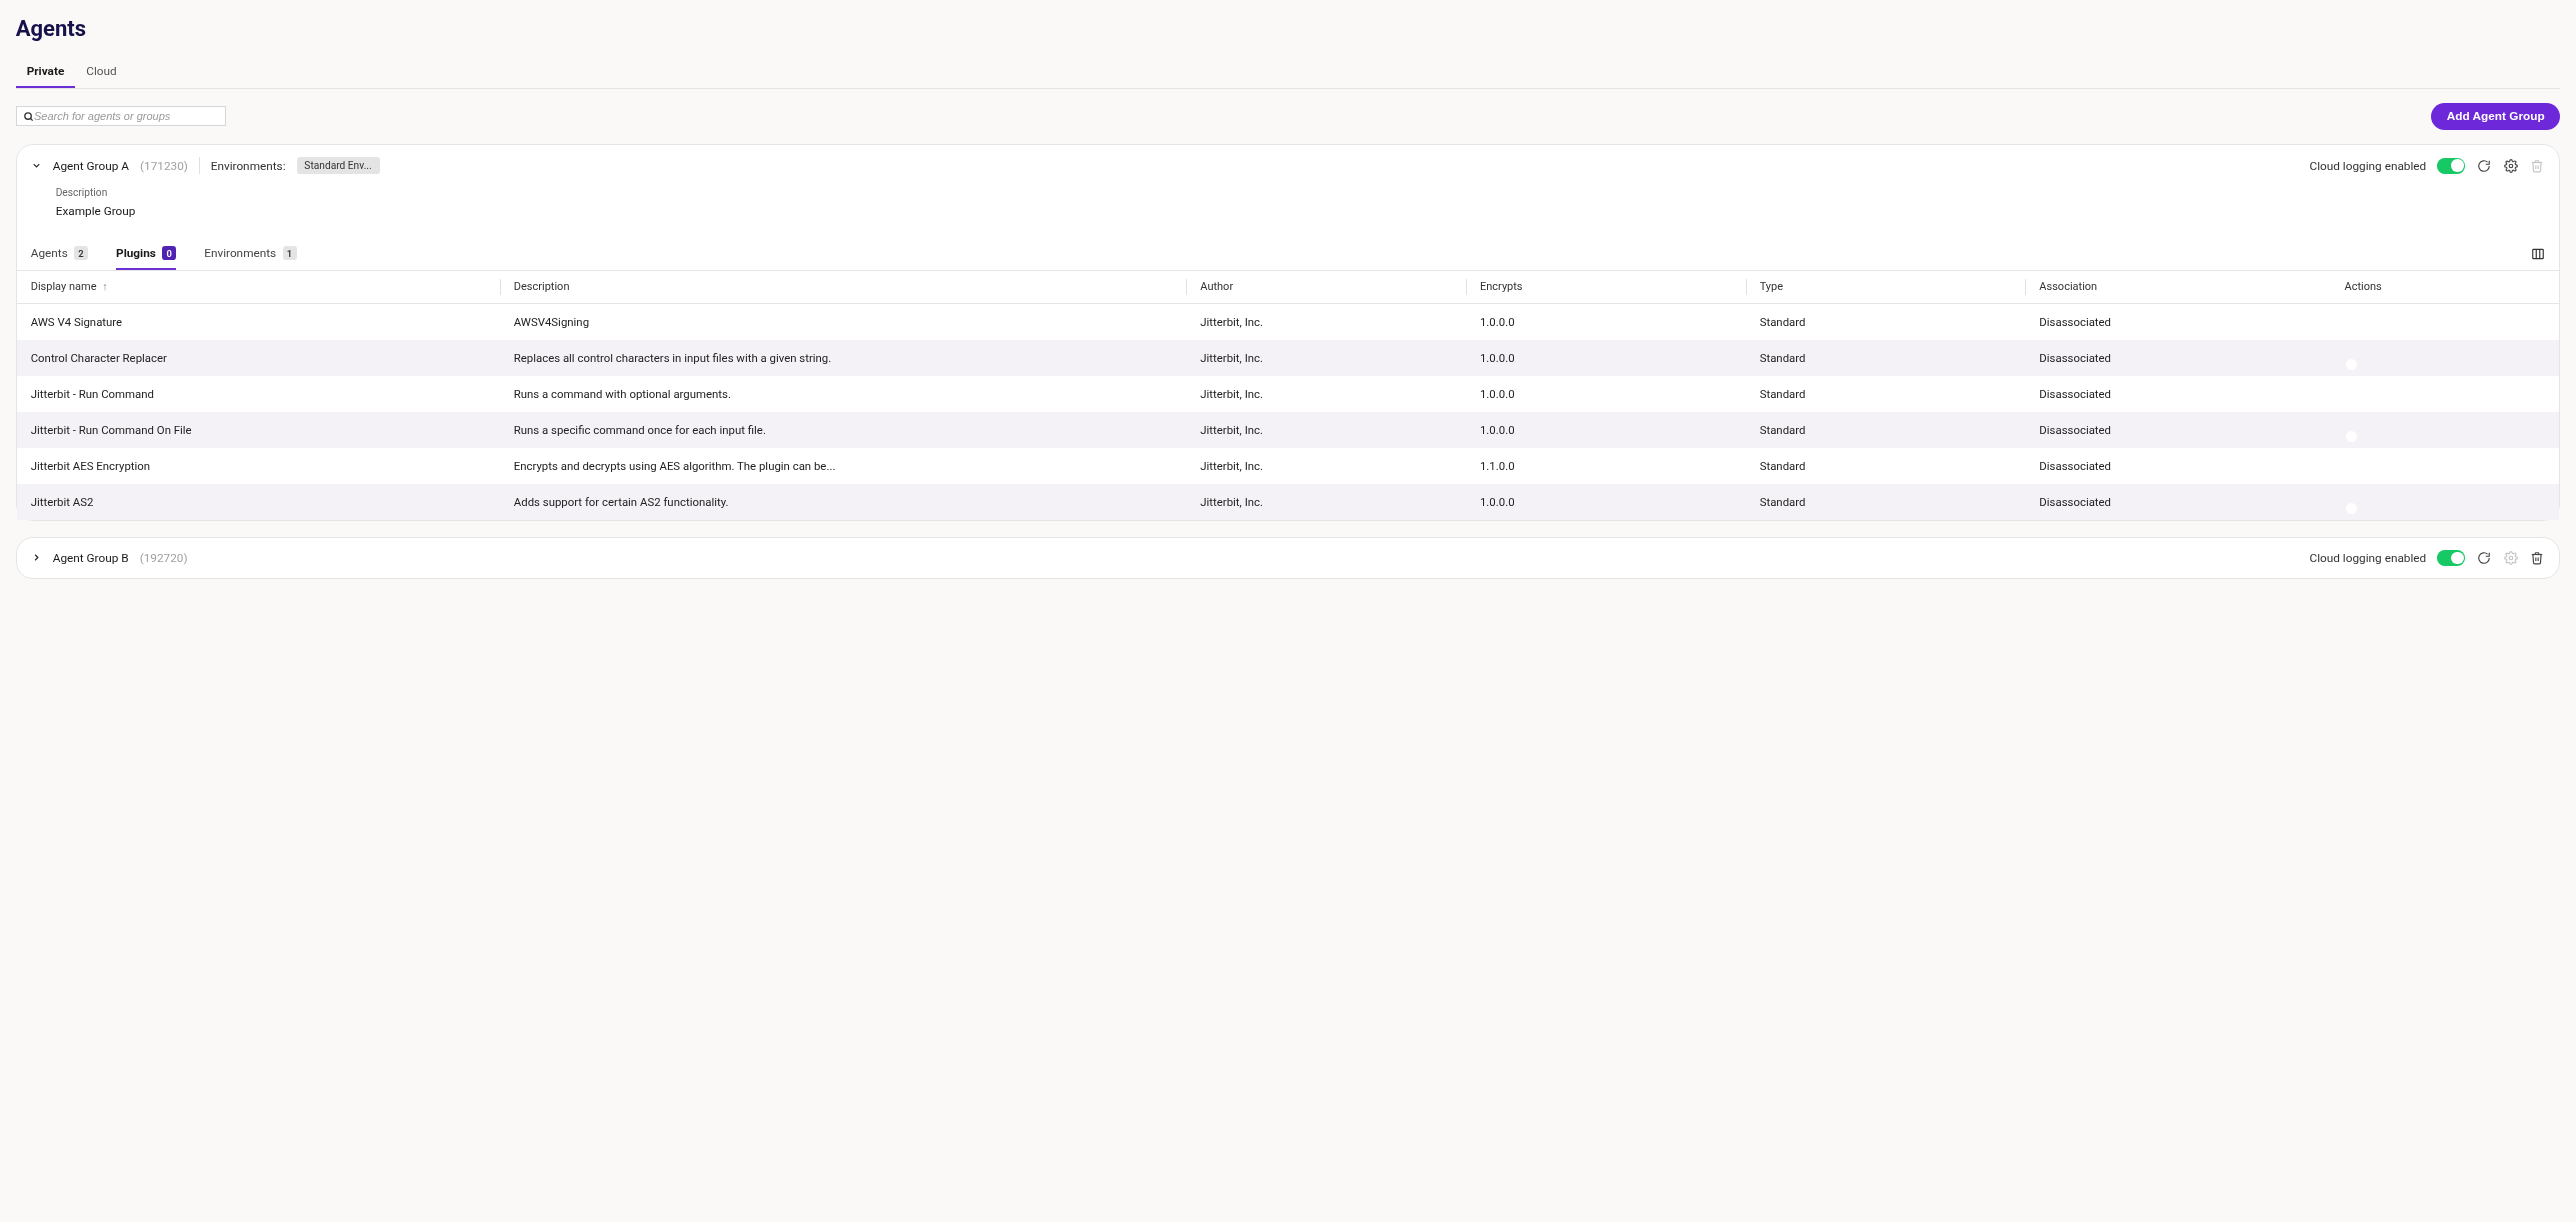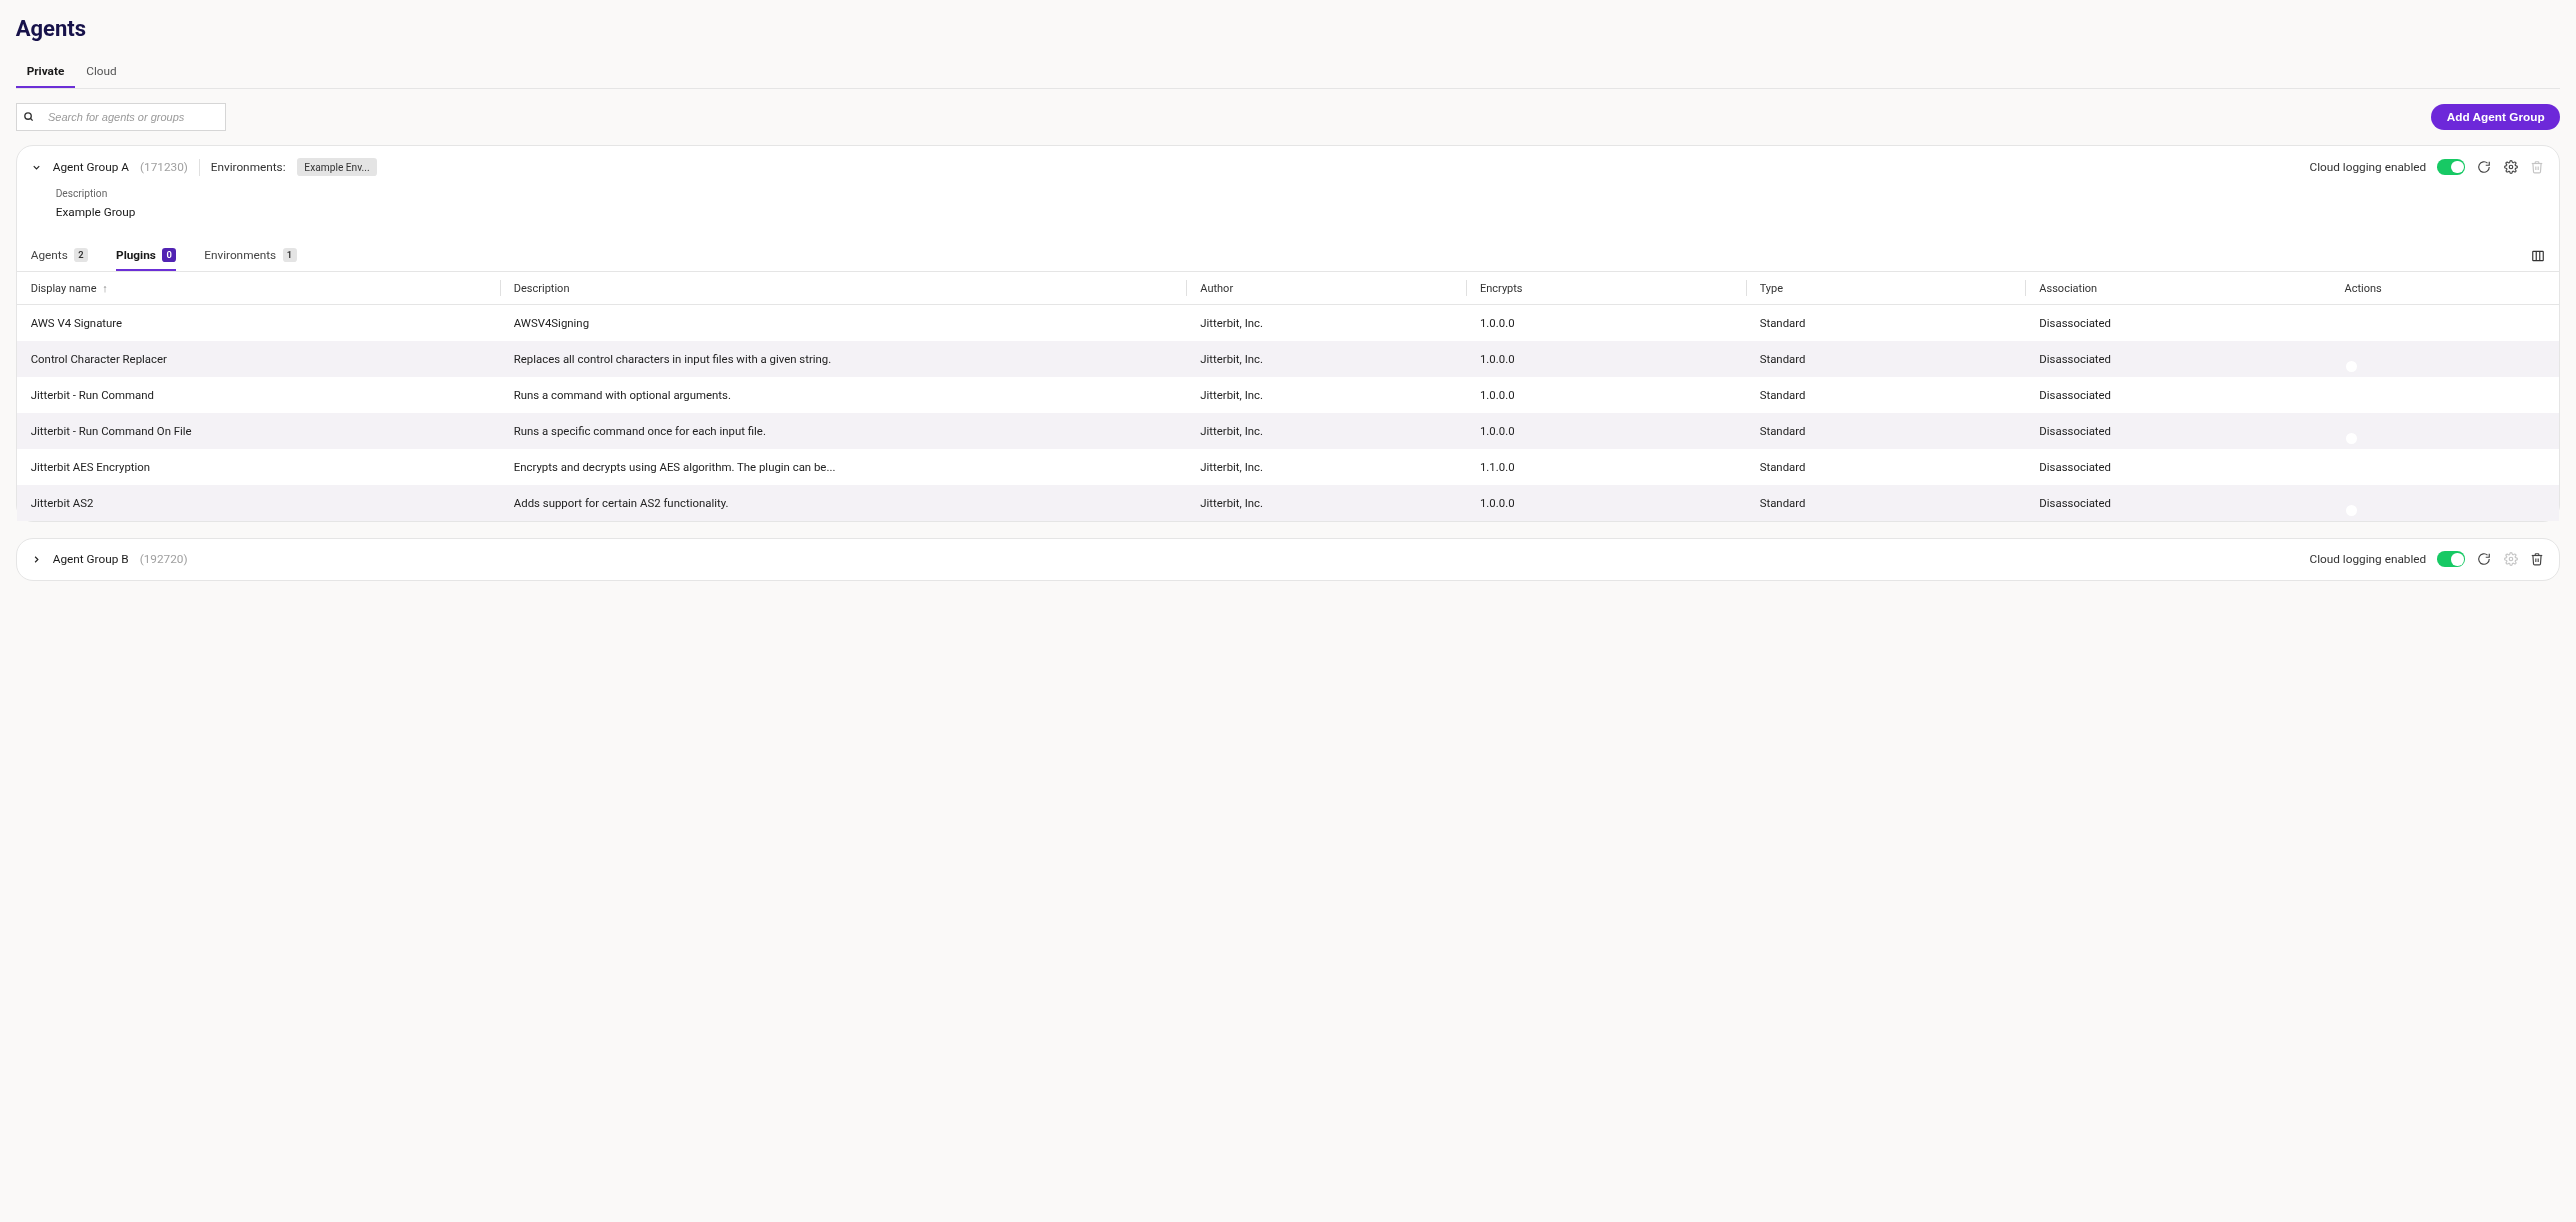--- a/index.html
+++ b/index.html
@@ -38,23 +38,23 @@
       justify-content: space-between;
       align-items: center;
       margin-bottom: 14px;
     }
     .search-box {
       display: flex;
       align-items: center;
       border: 0.8px solid #d6d6d6;
       background: #fff;
       width: 210px;
-      height: 28px;
+      height: 20px;
       padding: 0 6.3px;
-      gap: 14px;
+      gap: 0;
     }
     .search-box input {
       border: none;
       outline: none;
       font-size: 11px;
       width: 100%;
       font-style: italic;
       color: #333;
       background: transparent;
     }
@@ -180,21 +180,21 @@
     <div class="panel-head">
       <span class="chev">
         <svg width="11" height="11" viewBox="0 0 24 24" fill="none" stroke="#222" stroke-width="2.5">
             <polyline points="6 9 12 15 18 9"></polyline>
           </svg>
       </span>
       <span class="group-name">Agent Group A</span>
       <span class="group-id">(171230)</span>
       <span class="vdiv"></span>
       <span class="env-label">Environments:</span>
-      <span class="env-chip">Example Env...</span>
+      <span class="env-chip">Standard Env...</span>
       <span class="spacer"></span>
       <span class="cloud-logging-label">Cloud logging enabled</span>
       <span class="toggle-lg"></span>
       <span class="icon-btn">
         <svg width="14" height="14" viewBox="0 0 24 24" fill="none" stroke="currentColor" stroke-width="2">
             <path d="M21 12a9 9 0 1 1-3-6.7"></path>
             <polyline points="21 3 21 9 15 9"></polyline>
           </svg>
       </span>
       <span class="icon-btn">

